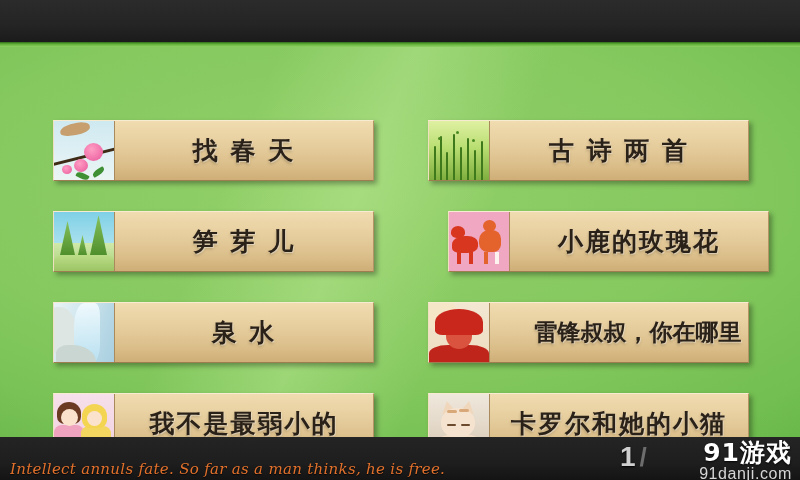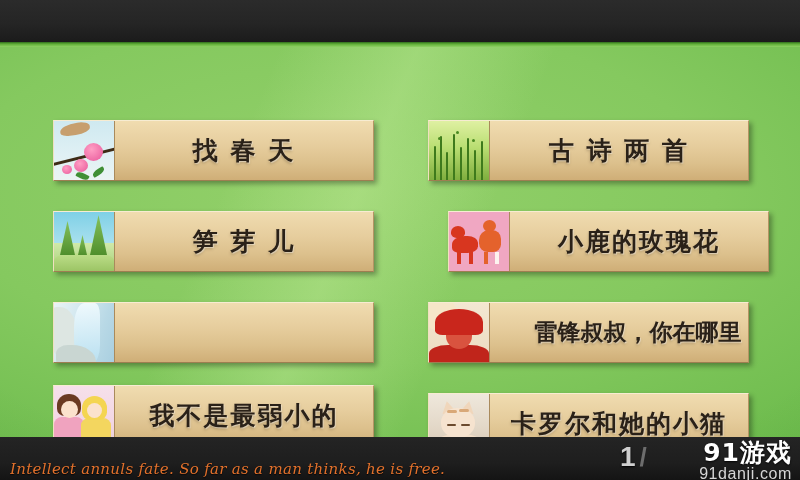--- a/index.html
+++ b/index.html
@@ -320,38 +320,39 @@
 
     <div class="cell" style="left:53px;top:209px;width:319px;height:59px;">
       <div class="lesson">
         <div class="thumb">
           <div class="art art-water">
             <div class="rock r1"></div>
               <div class="fall"></div>
               <div class="rock r2"></div>
           </div>
         </div>
+        <div class="title">泉 水</div>
       </div>
     </div>
 
     <div class="cell" style="left:428px;top:209px;width:319px;height:59px;">
       <div class="lesson">
         <div class="thumb">
           <div class="art art-hero">
             <div class="sun"></div>
               <div class="coat"></div>
             <div class="face"></div>
               <div class="cap"></div>
           </div>
         </div>
         <div class="title tight">雷锋叔叔，你在哪里</div>
       </div>
     </div>
 
-    <div class="cell" style="left:53px;top:292px;width:319px;height:59px;">
+    <div class="cell" style="left:53px;top:300px;width:319px;height:59px;">
       <div class="lesson">
         <div class="thumb">
           <div class="art art-kids">
             <div class="dress1"></div>
               <div class="dress2"></div>
             <div class="hair"></div>
               <div class="face1"></div>
             <div class="hood"></div>
               <div class="face2"></div>
           </div>

